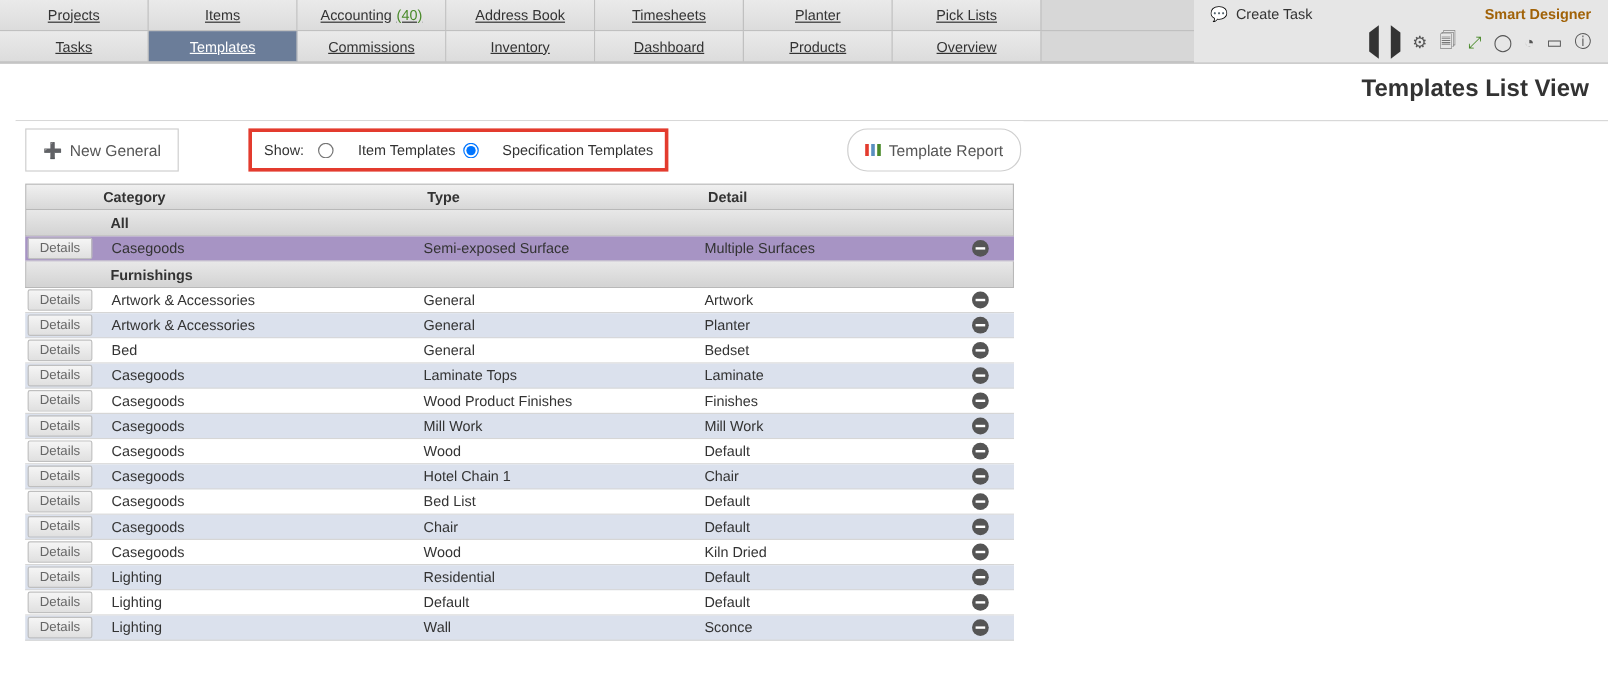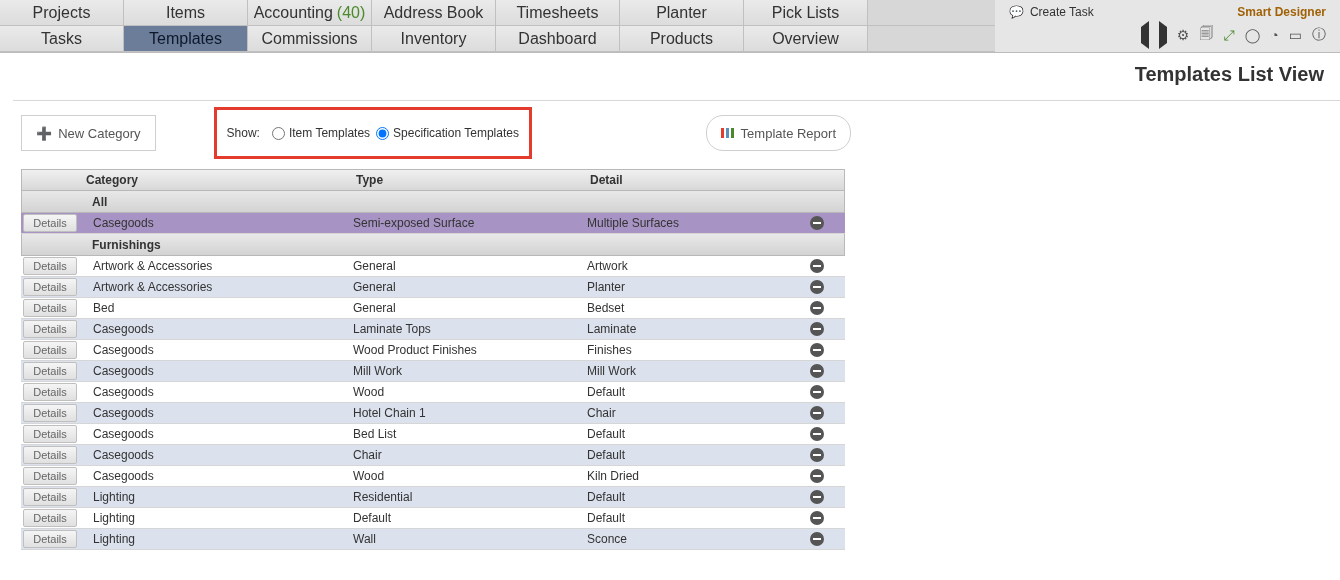--- a/index.html
+++ b/index.html
@@ -30,26 +30,27 @@
   }
   .navcell {
     flex: 0 0 124px;
     display: flex;
     align-items: center;
     justify-content: center;
     border-right: 1px solid #c0c0c0;
     background: linear-gradient(#eaeaea,#dcdcdc);
     color: #333;
     cursor: pointer;
-    font-size: 16px;
+    font-size: 12px;
     white-space: nowrap;
+    text-decoration: underline;
   }
   .navcell.active {
     background: #6b7d99;
-    color: #0f172a;
+    color: #ffffff;
   }
   .navcell .badge { color: #4a8a2a; margin-left:4px;}
   .rightbar {
     flex: 1;
     background: #e6e6e6;
     display: flex;
     flex-direction: column;
     justify-content: center;
     padding: 4px 14px;
     gap:4px;
@@ -91,30 +92,30 @@
     align-items:center;
     padding:0 14px;
     border:1px solid #cfcfcf;
     background:#fff;
     color:#555;
     font-size:13px;
     cursor:pointer;
   }
   .btn-box .plus { color:#5a8fbf; margin-right:6px; font-weight:bold;}
   .filter-box {
-    height:52px;
+    height:36px;
     display:flex;
     align-items:center;
     padding:2px 10px;
     border:3px solid #e33b2e;
     margin:0 10px 0 58px;
     background:#fff;
   }
   .filter-box label { margin-right:6px; }
-  .radiolabel { display:flex; align-items:center; gap:4px; margin-left:6px;}
+  .radiolabel { display:flex; align-items:center; gap:20px; margin-left:6px;}
   .report-box {
     margin-left:auto;
   }
   .report-box .bars {
     display:inline-block; width:14px; height:10px;
     background:
       linear-gradient(#e33b2e,#e33b2e) 0 0/3px 100% no-repeat,
       linear-gradient(#5a8fbf,#5a8fbf) 5px 0/3px 100% no-repeat,
       linear-gradient(#4a8a2a,#4a8a2a) 10px 0/3px 100% no-repeat;
     margin-right:6px;
@@ -251,21 +252,21 @@
   </div>
 </div>
 
 <div class="content">
   <div class="pagetitle">Templates List View</div>
 
   <div class="workspace">
     <div class="toolbar-row">
       <div class="btn-box">
         <span class="plus">➕</span>
-        <span>New Category</span>
+        <span>New General</span>
       </div>
       <div class="filter-box">
         <label>Show:</label>
         <span class="radiolabel">
           <input type="radio" name="showkind" style="">
           <span>Item Templates</span>
         </span>
         <span class="radiolabel">
           <input type="radio" name="showkind" checked="" style="">
           <span>Specification Templates</span>

